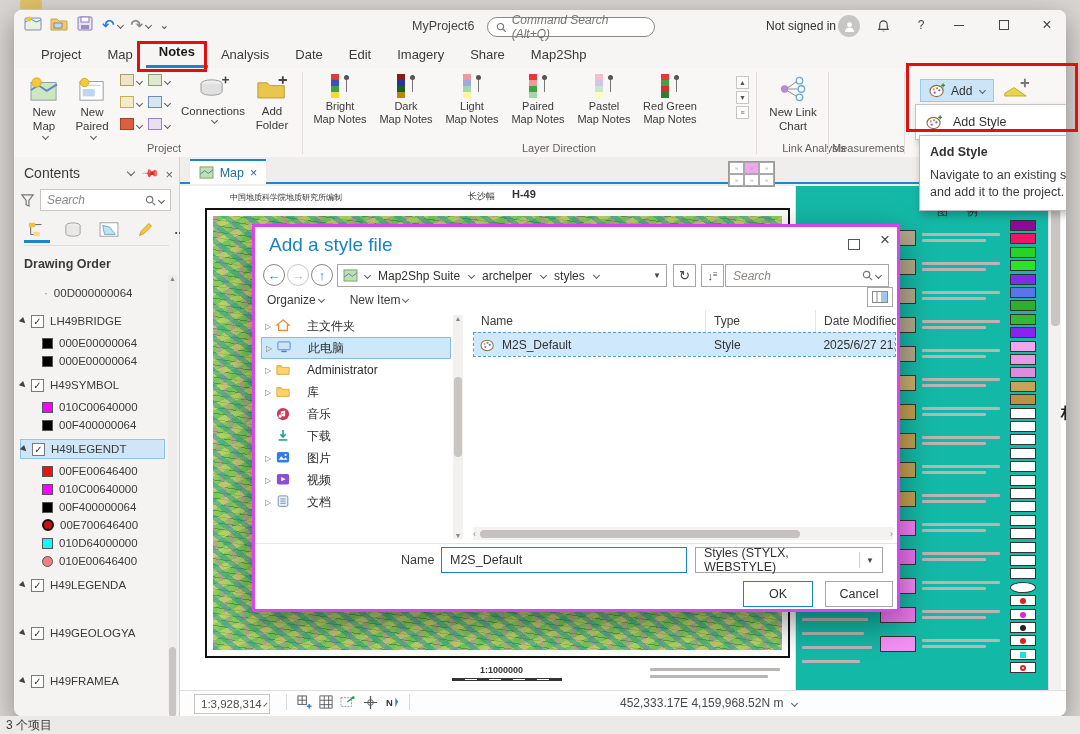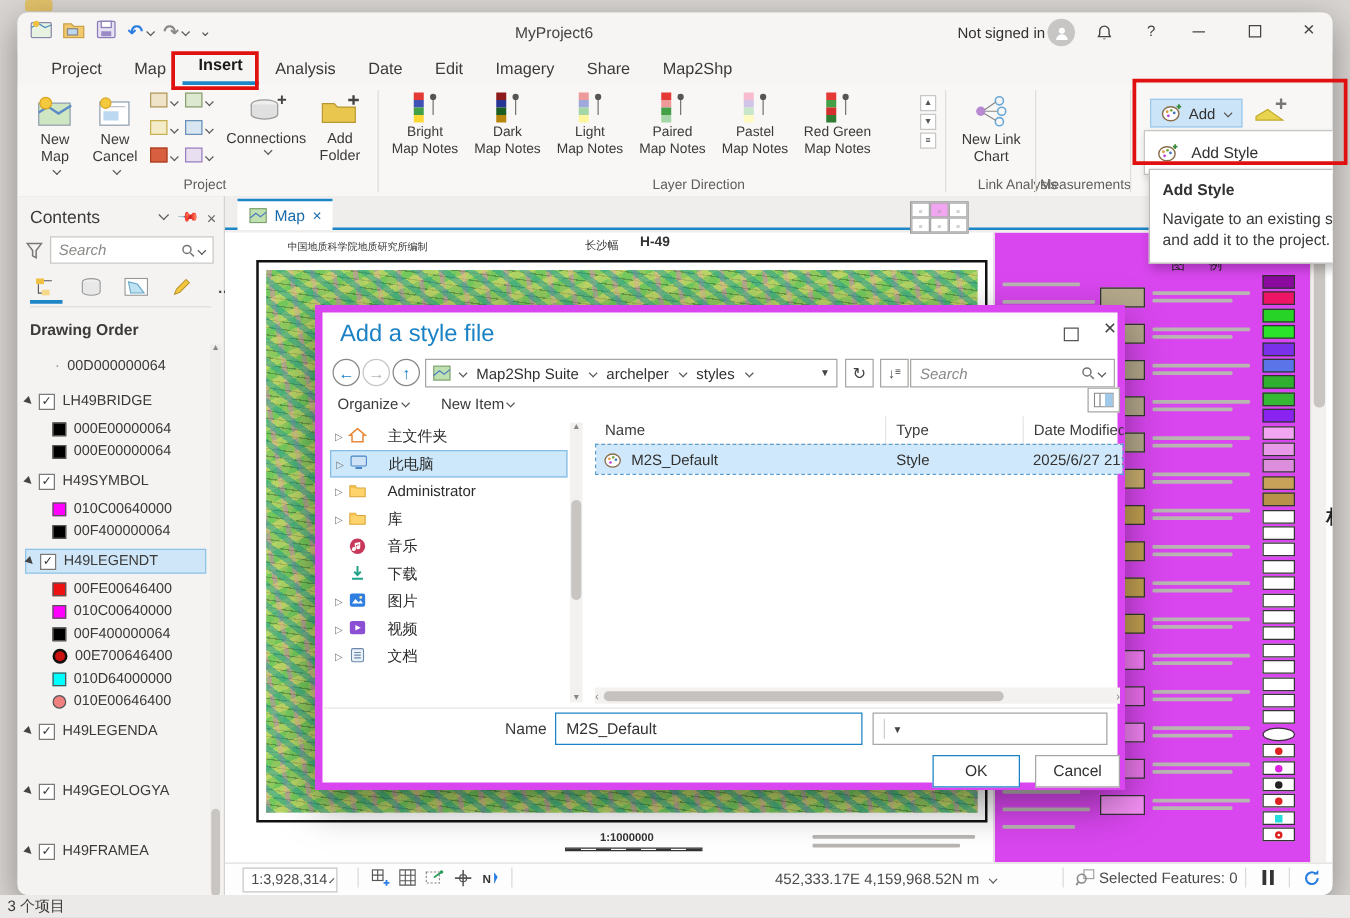--- a/index.html
+++ b/index.html
@@ -76,33 +76,33 @@
     radial-gradient(ellipse 80px 50px at 70% 15%,#e9e06e 0 60%,transparent 61%),
     radial-gradient(ellipse 70px 45px at 40% 60%,#ec83cc 0 60%,transparent 61%),
     radial-gradient(ellipse 90px 55px at 85% 70%,#5fd3a0 0 60%,transparent 61%),
     radial-gradient(ellipse 50px 35px at 25% 85%,#f3ee8a 0 60%,transparent 61%),
     repeating-linear-gradient(37deg,rgba(35,160,150,.5) 0 5px,transparent 5px 13px),
     repeating-linear-gradient(-24deg,rgba(240,225,110,.45) 0 6px,transparent 6px 15px),
     repeating-linear-gradient(81deg,rgba(230,120,205,.4) 0 4px,transparent 4px 17px),
     repeating-linear-gradient(8deg,rgba(20,20,20,.28) 0 1px,transparent 1px 6px),
     repeating-linear-gradient(-65deg,rgba(90,200,90,.5) 0 7px,transparent 7px 16px)}
   .tinytext{position:absolute;font-size:8px;color:#333;white-space:nowrap}
-  .legend{position:absolute;background:#d946ef;border-left:1px solid #e4e1de;overflow:hidden}
+  .legend{position:absolute;background:#14b8a6;border-left:1px solid #e4e1de;overflow:hidden}
   .txtbar{position:absolute;height:3px;background:#b8b5b2;border-radius:1px}
   .lg-sw{border:1px solid #333}
   .hatch{background:repeating-linear-gradient(45deg,#777 0 1.5px,#fff 1.5px 5px)}
   .vscroll{position:absolute;width:13px;background:#f2f1ef;border-left:1px solid #e0ddda}
   .vthumb{position:absolute;left:2px;width:9px;background:#c8c5c2;border-radius:4px}
   
   .sbar{position:absolute;left:0;bottom:0;right:0;height:26px;background:#fdfdfd;border-top:1px solid #e0dedc;display:flex;align-items:center;color:#4a4a4a}
   .scalebox{position:absolute;left:14px;top:3px;width:76px;height:20px;background:#fff;border:1px solid #c8c6c4;display:flex;align-items:center;justify-content:space-between;padding:0 6px;font-size:11.5px}
   .sdiv{width:1px;height:16px;background:#dcdad7;margin:0 6px}
   .sico{display:flex;align-items:center;justify-content:center;width:22px}
   
-  .dlg{position:absolute;left:252px;top:244px;width:648px;height:388px;background:#fff;border:6px solid #d946ef;box-shadow:0 12px 32px rgba(0,0,0,.4);z-index:40}
+  .dlg{position:absolute;left:252px;top:224px;width:648px;height:388px;background:#fff;border:3px solid #d946ef;box-shadow:0 12px 32px rgba(0,0,0,.4);z-index:40}
   .dlg-title{position:absolute;left:14px;top:7px;font-size:19px;color:#1b83c5}
   .dlg-max{position:absolute;left:593px;top:12px;width:12px;height:11px;border:1.5px solid #555}
   .dlg-close{position:absolute;left:625px;top:3px;font-size:17px;color:#444}
   .navc{position:absolute;width:22px;height:22px;border:1px solid #8a8886;border-radius:50%;display:flex;align-items:center;justify-content:center;font-size:13px;color:#1b83c5;background:#fff}
   .navc.dis{color:#b8b6b4;border-color:#c8c6c4}
   .crumbbar{position:absolute;left:82px;top:37px;width:330px;height:23px;border:1px solid #a8a6a4;background:#fff;display:flex;align-items:center;padding:0 5px;gap:4px;font-size:12px}
   .crumb{display:flex;align-items:center;gap:6px;padding:0 4px;white-space:nowrap}
   .sqbtn{position:absolute;width:23px;height:23px;border:1px solid #a8a6a4;background:#fff;display:flex;align-items:center;justify-content:center;font-size:13px;color:#444}
   .dsearch{position:absolute;left:470px;top:37px;width:164px;height:23px;border:1px solid #a8a6a4;background:#fff;display:flex;align-items:center;padding:0 7px;color:#8a8886;font-style:italic}
   .orgrow{position:absolute;left:12px;top:66px;display:flex;gap:26px;font-size:12px;color:#3b3a39}
@@ -146,20 +146,27 @@
         <span><svg viewBox="0 0 18 16">
               <rect x="2" y="2" width="14" height="13" rx="1" fill="#e6e2f2" stroke="#8a7ab8"></rect>
               <rect x="5" y="2" width="8" height="5" fill="#fff" stroke="#8a7ab8"></rect>
               <rect x="5" y="10" width="8" height="4" fill="#9a8ac8"></rect>
             </svg></span>
         <span class="undo">↶<span class="cv sm"></span></span>
         <span class="redo">↷<span class="cv sm"></span></span>
         <span style="color:#555">⌄</span>
       </div>
       <div class="proj-title" style="left:398px">MyProject6</div>
+      <div class="cmdsearch">
+        <svg width="11" height="11" viewBox="0 0 12 12">
+            <circle cx="5" cy="5" r="3.5" fill="none" stroke="#767472" stroke-width="1.3"></circle>
+            <path d="M8 8l3 3" stroke="#767472" stroke-width="1.3"></path>
+          </svg>
+        <span>Command Search (Alt+Q)</span>
+      </div>
       <div class="tb-right" style="left:752px">
           <span>Not signed in</span>
         </div>
       <div class="tb-right" style="left:824px">
         <span class="avatar">
             <svg width="13" height="13" viewBox="0 0 14 14">
               <circle cx="7" cy="5" r="2.6" fill="#fff"></circle>
               <path d="M2 13a5 5 0 0 1 10 0z" fill="#fff"></path>
             </svg>
           </span>
@@ -176,21 +183,21 @@
         </div>
       <div class="tb-right wbtn" style="left:975px">
           <span style="display:inline-block;width:10px;height:10px;border:1.4px solid #444"></span>
         </div>
       <div class="tb-right wbtn" style="left:1018px;font-size:16px">×</div>
     </div>
 
     <div class="tabs">
       <div class="rtab">Project</div>
       <div class="rtab">Map</div>
-      <div class="rtab sel" style="font-weight:bold">Insert</div>
+      <div class="rtab sel" style="font-weight:bold">Notes</div>
       <div class="rtab">Analysis</div>
       <div class="rtab">Date</div>
       <div class="rtab">Edit</div>
       <div class="rtab">Imagery</div>
       <div class="rtab">Share</div>
       <div class="rtab">Map2Shp</div>
     </div>
 
     <div class="ribbon">
       <div class="rbtn" style="left:8px;top:8px;width:44px">
@@ -202,21 +209,21 @@
         <span>New Map</span>
           <span class="cv sm"></span>
       </div>
       <div class="rbtn" style="left:54px;top:8px;width:48px">
         <svg width="30" height="26" viewBox="0 0 32 28">
             <rect x="3" y="6" width="25" height="20" fill="#fff" stroke="#8899aa"></rect>
             <rect x="6" y="14" width="13" height="8" fill="#bcd8f0"></rect>
             <path d="M6 10h19" stroke="#aabb"></path>
             <circle cx="8" cy="7" r="4.5" fill="#f5c93d" stroke="#d9a420"></circle>
           </svg>
-        <span>New Cancel</span>
+        <span>New Paired</span>
           <span class="cv sm"></span>
       </div>
       <div style="position:absolute;left:106px;top:6px;width:58px;display:grid;grid-template-columns:28px 28px;grid-auto-rows:22px">
         <span><i style="display:inline-block;width:14px;height:12px;background:#efe3c8;border:1px solid #b09a60"></i><span class="cv sm"></span></span>
         <span><i style="display:inline-block;width:14px;height:12px;background:#dce8d0;border:1px solid #8aa070"></i><span class="cv sm"></span></span>
         <span><i style="display:inline-block;width:14px;height:12px;background:#f4ecc8;border:1px solid #c8b050"></i><span class="cv sm"></span></span>
         <span><i style="display:inline-block;width:14px;height:12px;background:#d8e6f2;border:1px solid #6a90b8"></i><span class="cv sm"></span></span>
         <span><i style="display:inline-block;width:14px;height:12px;background:#d86040;border:1px solid #a84020"></i><span class="cv sm"></span></span>
         <span><i style="display:inline-block;width:14px;height:12px;background:#e8e0f0;border:1px solid #9a80c0"></i><span class="cv sm"></span></span>
       </div>
@@ -713,43 +720,20 @@
                 <text x="1" y="12" font-size="10" font-weight="bold" fill="#333">N</text>
                 <path d="M11 13V3l3 4z" fill="#2a7de1"></path>
               </svg>
             </span>
           <div class="sdiv"></div>
         </div>
         <div style="position:absolute;left:440px;top:5px;display:flex;align-items:center;gap:6px">
           <span>452,333.17E 4,159,968.52N m</span>
             <span class="cv sm"></span>
         </div>
-        <div style="position:absolute;right:6px;top:3px;display:flex;align-items:center">
-          <div class="sdiv"></div>
-          <span class="sico">
-              <svg width="16" height="14" viewBox="0 0 18 16">
-                <rect x="8" y="1" width="9" height="8" fill="none" stroke="#999"></rect>
-                <circle cx="6" cy="9" r="4" fill="none" stroke="#888" stroke-width="1.4"></circle>
-                <path d="M3 12l-2 3" stroke="#888" stroke-width="1.6"></path>
-              </svg>
-            </span>
-          <span>Selected Features: 0</span>
-          <div class="sdiv"></div>
-          <span class="sico">
-              <span style="display:inline-block;width:3px;height:12px;background:#333;margin-right:3px"></span>
-              <span style="display:inline-block;width:3px;height:12px;background:#333"></span>
-            </span>
-          <div class="sdiv"></div>
-          <span class="sico">
-              <svg width="15" height="15" viewBox="0 0 16 16">
-                <path d="M13 8a5 5 0 1 1-1.8-3.8" fill="none" stroke="#2a7de1" stroke-width="1.8"></path>
-                <path d="M13.5 1v4h-4z" fill="#2a7de1"></path>
-              </svg>
-            </span>
-        </div>
       </div>
     </div>
   </div>
 
   <div class="redbox" style="left:137px;top:41px;width:70px;height:31px"></div>
   <div class="redbox" style="left:906px;top:63px;width:172px;height:69px"></div>
 
   <div class="dlg">
     <div class="dlg-title">Add a style file</div>
     <div class="dlg-max"></div>
@@ -920,20 +904,21 @@
       <div class="hthumb"></div>
       <span style="margin-left:auto">›</span>
     </div>
 
     <div style="position:absolute;left:0;top:316px;width:100%;border-top:1px solid #e8e5e2"></div>
     <div class="nrow-label" style="left:146px;top:326px">Name</div>
     <div class="ninput">
         <span>M2S_Default</span>
       </div>
     <div class="ntype">
+      <span>Styles (STYLX, WEBSTYLE)</span>
       <span style="display:flex;align-items:center;gap:6px">
           <span style="width:1px;height:16px;background:#d0cecb"></span>
           <span style="font-size:8px;color:#444">▼</span>
         </span>
     </div>
     <div class="dbtn" style="left:488px;width:70px;border:1px solid #1b83c5">OK</div>
     <div class="dbtn" style="left:570px;width:68px;border:1px solid #a8a6a4">Cancel</div>
   </div>
 
   <div class="bstrip">

